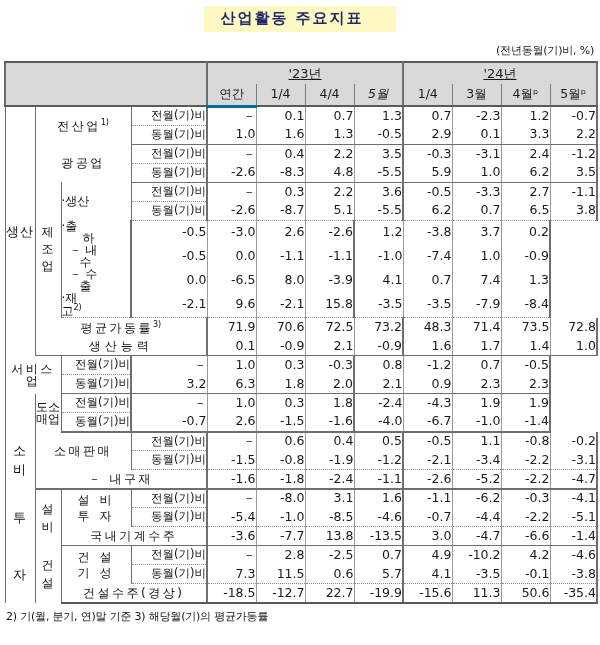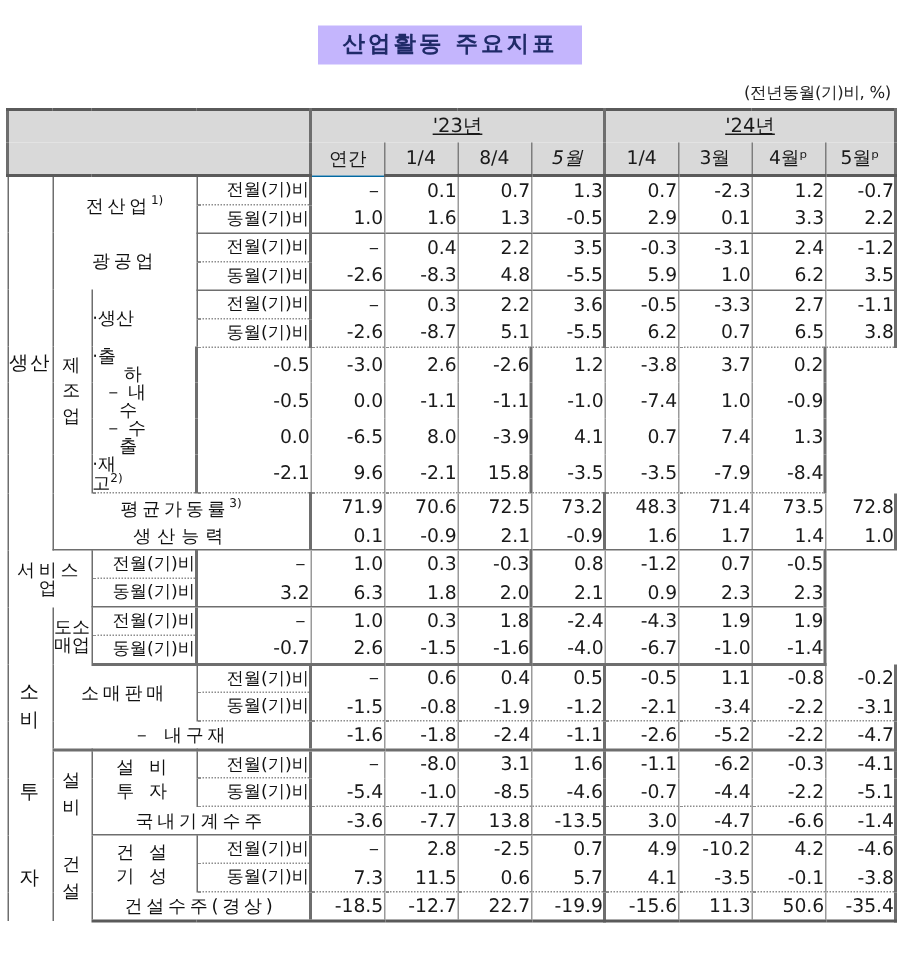--- a/index.html
+++ b/index.html
@@ -16,27 +16,26 @@
   }
 
   
   .title-wrap {
     width: 100%;
     text-align: center;
     padding-top: 6px;
   }
   .title-band {
     display: inline-block;
-    background: #c4b5fd;
+    background: #fef9c3;
     color: #1f2a68;
     font-weight: bold;
     font-size: 15px;
     letter-spacing: 2px;
-    padding: 3px 16px 4px 16px;
-    margin-top: 11px;
+    padding: 3px 32px 4px 16px;
   }
 
   
   .unit-note {
     text-align: right;
     font-size: 11px;
     color: #222;
     padding-right: 6px;
     margin-top: 11px;
     margin-bottom: 3px;
@@ -171,23 +170,23 @@
 
   <tbody>
       <tr class="rule-top">
     <td class="hd-blank" colspan="4" style="border-left:2px solid #6e6e6e;border-right:2px solid #6e6e6e;"></td>
     <td class="hd-year" colspan="4" style="border-right:2px solid #6e6e6e;">'23년</td>
     <td class="hd-year" colspan="4" style="border-right:2px solid #6e6e6e;">'24년</td>
   </tr>
 
   <tr>
     <td class="hd-blank" colspan="4" style="border-left:2px solid #6e6e6e;border-right:2px solid #6e6e6e;border-bottom:2px solid #5a5a5a;"></td>
-    <td class="hd" style="border-left:none;border-bottom:1px solid #0369a1;">연간</td>
+    <td class="hd" style="border-left:none;border-bottom:3px solid #0369a1;">연간</td>
     <td class="hd" style="border-bottom:2px solid #5a5a5a;">1/4</td>
-    <td class="hd" style="border-bottom:2px solid #5a5a5a;">8/4</td>
+    <td class="hd" style="border-bottom:2px solid #5a5a5a;">4/4</td>
     <td class="hd" style="border-right:2px solid #6e6e6e;border-bottom:2px solid #5a5a5a;font-style:italic;">5월</td>
     <td class="hd" style="border-left:none;border-bottom:2px solid #5a5a5a;">1/4</td>
     <td class="hd" style="border-bottom:2px solid #5a5a5a;margin-left:48px;">3월</td>
     <td class="hd" style="border-bottom:2px solid #5a5a5a;">4월ᵖ</td>
     <td class="hd" style="border-right:2px solid #6e6e6e;border-bottom:2px solid #5a5a5a;">5월ᵖ</td>
   </tr>
 
   <tr>
     <td class="lbl lbl-vert bl" rowspan="12" style="font-size:13px;">생산</td>
     <td class="lbl bl bt" colspan="2" rowspan="2" style="border-left:1px solid #6e6e6e;">
@@ -533,13 +532,14 @@
     <td class="num" style="border-right:2px solid #6e6e6e;">-19.9</td>
     <td class="num" style="border-left:none;">-15.6</td>
     <td class="num">11.3</td>
     <td class="num">50.6</td>
     <td class="num last">-35.4</td>
   </tr>
 </tbody>
   </table>
 
 <div class="footnotes">
+  <div>2) 기(월, 분기, 연)말 기준 3) 해당월(기)의 평균가동률</div>
 </div>
 
 </body></html>

